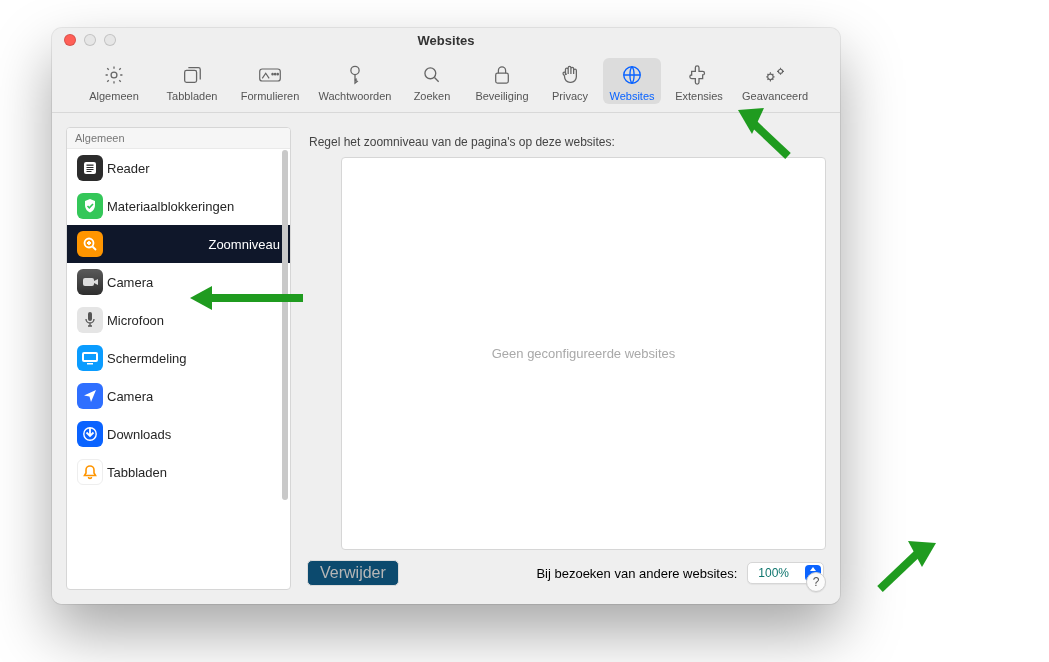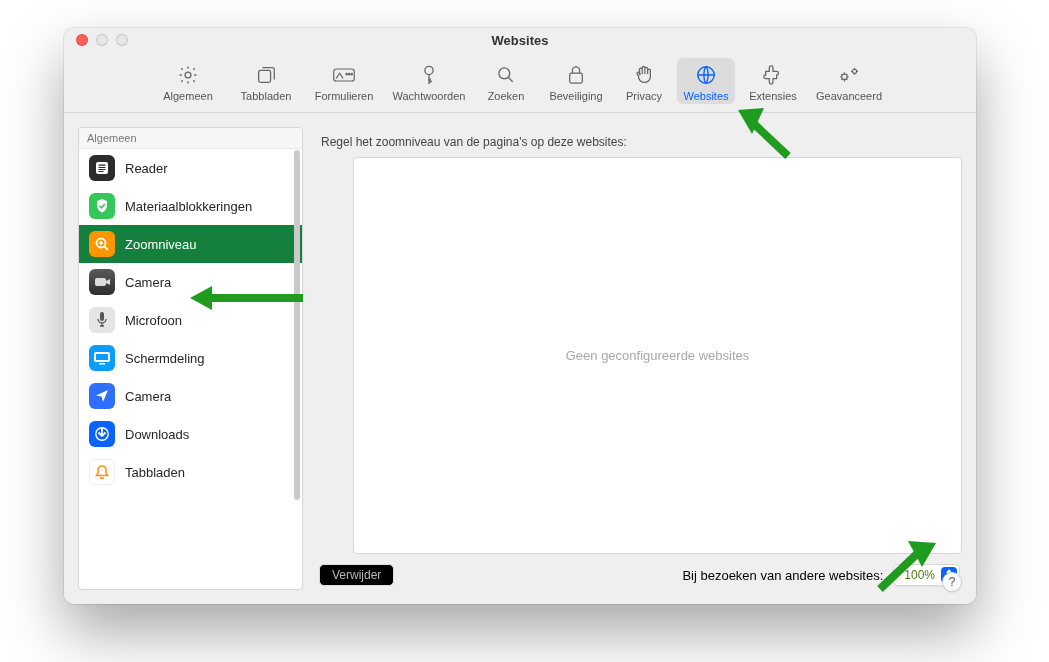--- a/index.html
+++ b/index.html
@@ -5,23 +5,23 @@
   * { box-sizing: border-box; margin: 0; padding: 0; }
   body {
     font-family: -apple-system, BlinkMacSystemFont, "Segoe UI", Helvetica, Arial, sans-serif;
     background: #fff;
     width: 1049px;
     height: 662px;
     position: relative;
   }
   .window {
     position: absolute;
-    left: 64px;
+    left: 52px;
     top: 28px;
-    width: 912px;
+    width: 788px;
     height: 576px;
     background: #efefef;
     border-radius: 10px;
     box-shadow: 0 28px 60px rgba(0,0,0,0.35), 0 0 0 1px rgba(0,0,0,0.08);
     overflow: hidden;
     display: flex;
     flex-direction: column;
   }
   .titlebar {
     height: 24px;
@@ -105,29 +105,30 @@
     background: #f6f6f6;
     border-bottom: 1px solid #eaeaea;
   }
   .sidebar {
     flex: 1;
     overflow-y: auto;
   }
   .sidebar-item {
     display: flex;
     align-items: center;
-    gap: 10px;
+    gap: 4px;
     padding: 6px 10px;
     font-size: 13px;
     color: #262626;
     cursor: default;
   }
   .sidebar-item.selected {
-    background: #15803d;
+    background: #0f172a;
     color: #fff;
+    justify-content: space-between;
   }
   .sidebar-item .sicon {
     width: 26px; height: 26px;
     border-radius: 6px;
     display: flex;
     align-items: center;
     justify-content: center;
     flex-shrink: 0;
   }
   .scrollbar-fake {
@@ -162,43 +163,43 @@
     font-size: 13px;
     margin-left: 36px;
   }
   .bottom-row {
     display: flex;
     align-items: center;
     padding: 10px 2px 4px 2px;
     gap: 10px;
   }
   .btn {
-    font-size: 12px;
+    font-size: 16px;
     color: #b6b6b6;
-    background: #000000;
+    background: #0c4a6e;
     border: 1px solid #dcdcdc;
     border-radius: 5px;
     padding: 3px 12px;
     cursor: default;
   }
   .spacer { flex: 1; }
   .bottom-label {
     font-size: 13px;
     color: #000000;
   }
   .select {
     display: flex;
     align-items: center;
     background: #fff;
     border: 1px solid #d6d6d6;
     border-radius: 5px;
     padding: 2px 2px 2px 10px;
     font-size: 12px;
-    color: #4d7c0f;
-    gap: 6px;
+    color: #0f766e;
+    gap: 16px;
     cursor: default;
     box-shadow: 0 1px 1px rgba(0,0,0,0.05);
   }
   .select .chev {
     width: 16px; height: 16px;
     background: #0a63ff;
     border-radius: 4px;
     display: flex;
     flex-direction: column;
     align-items: center;

